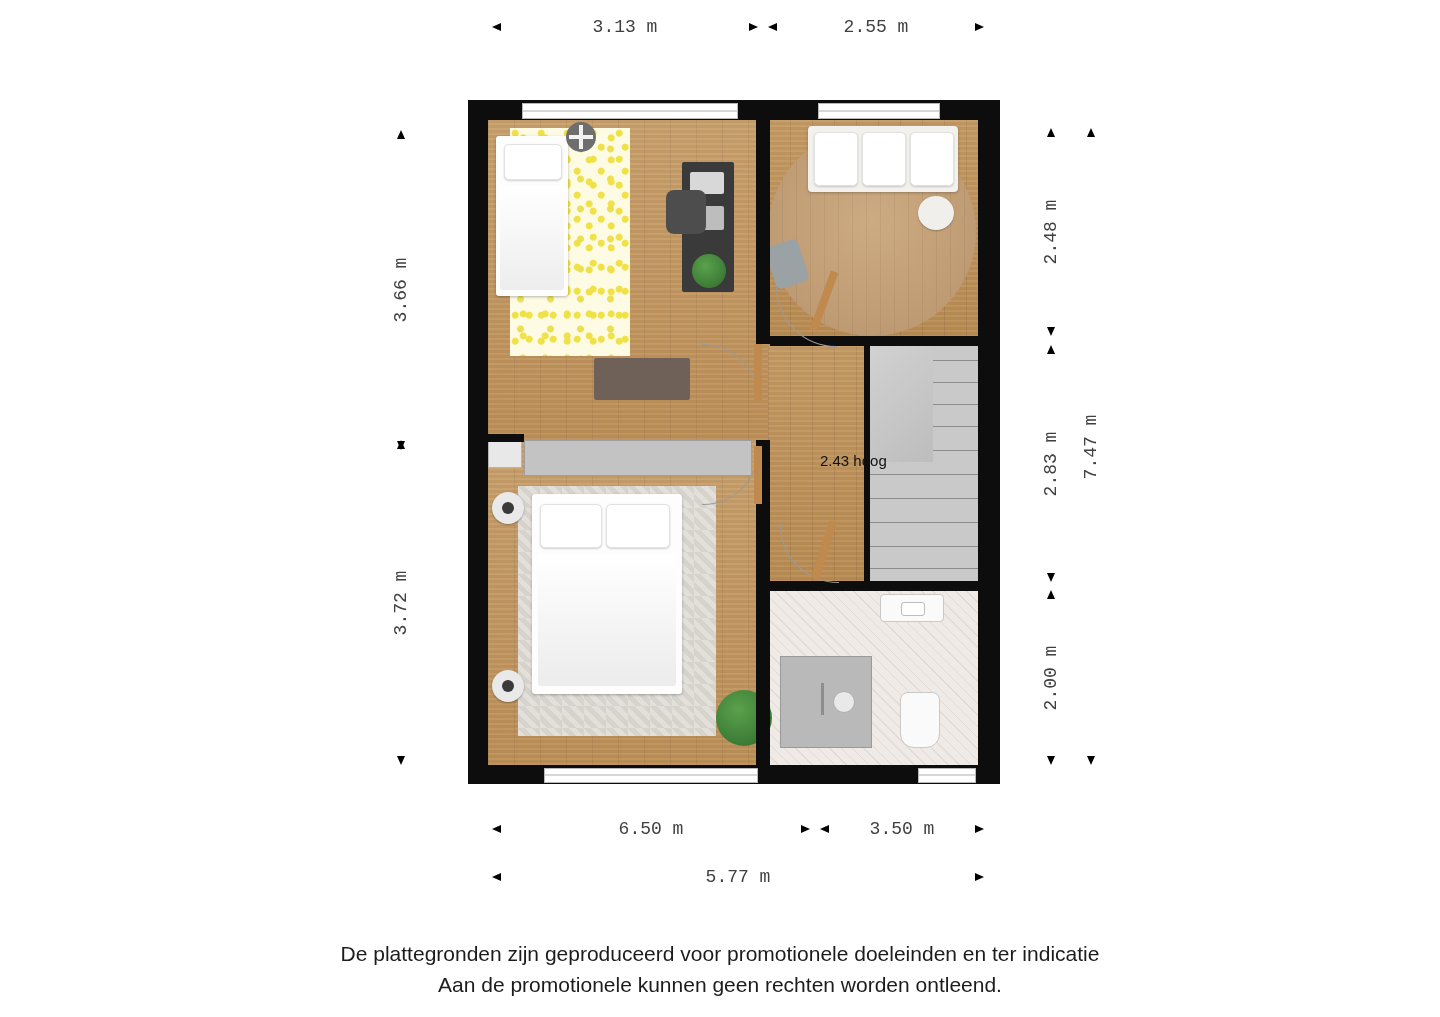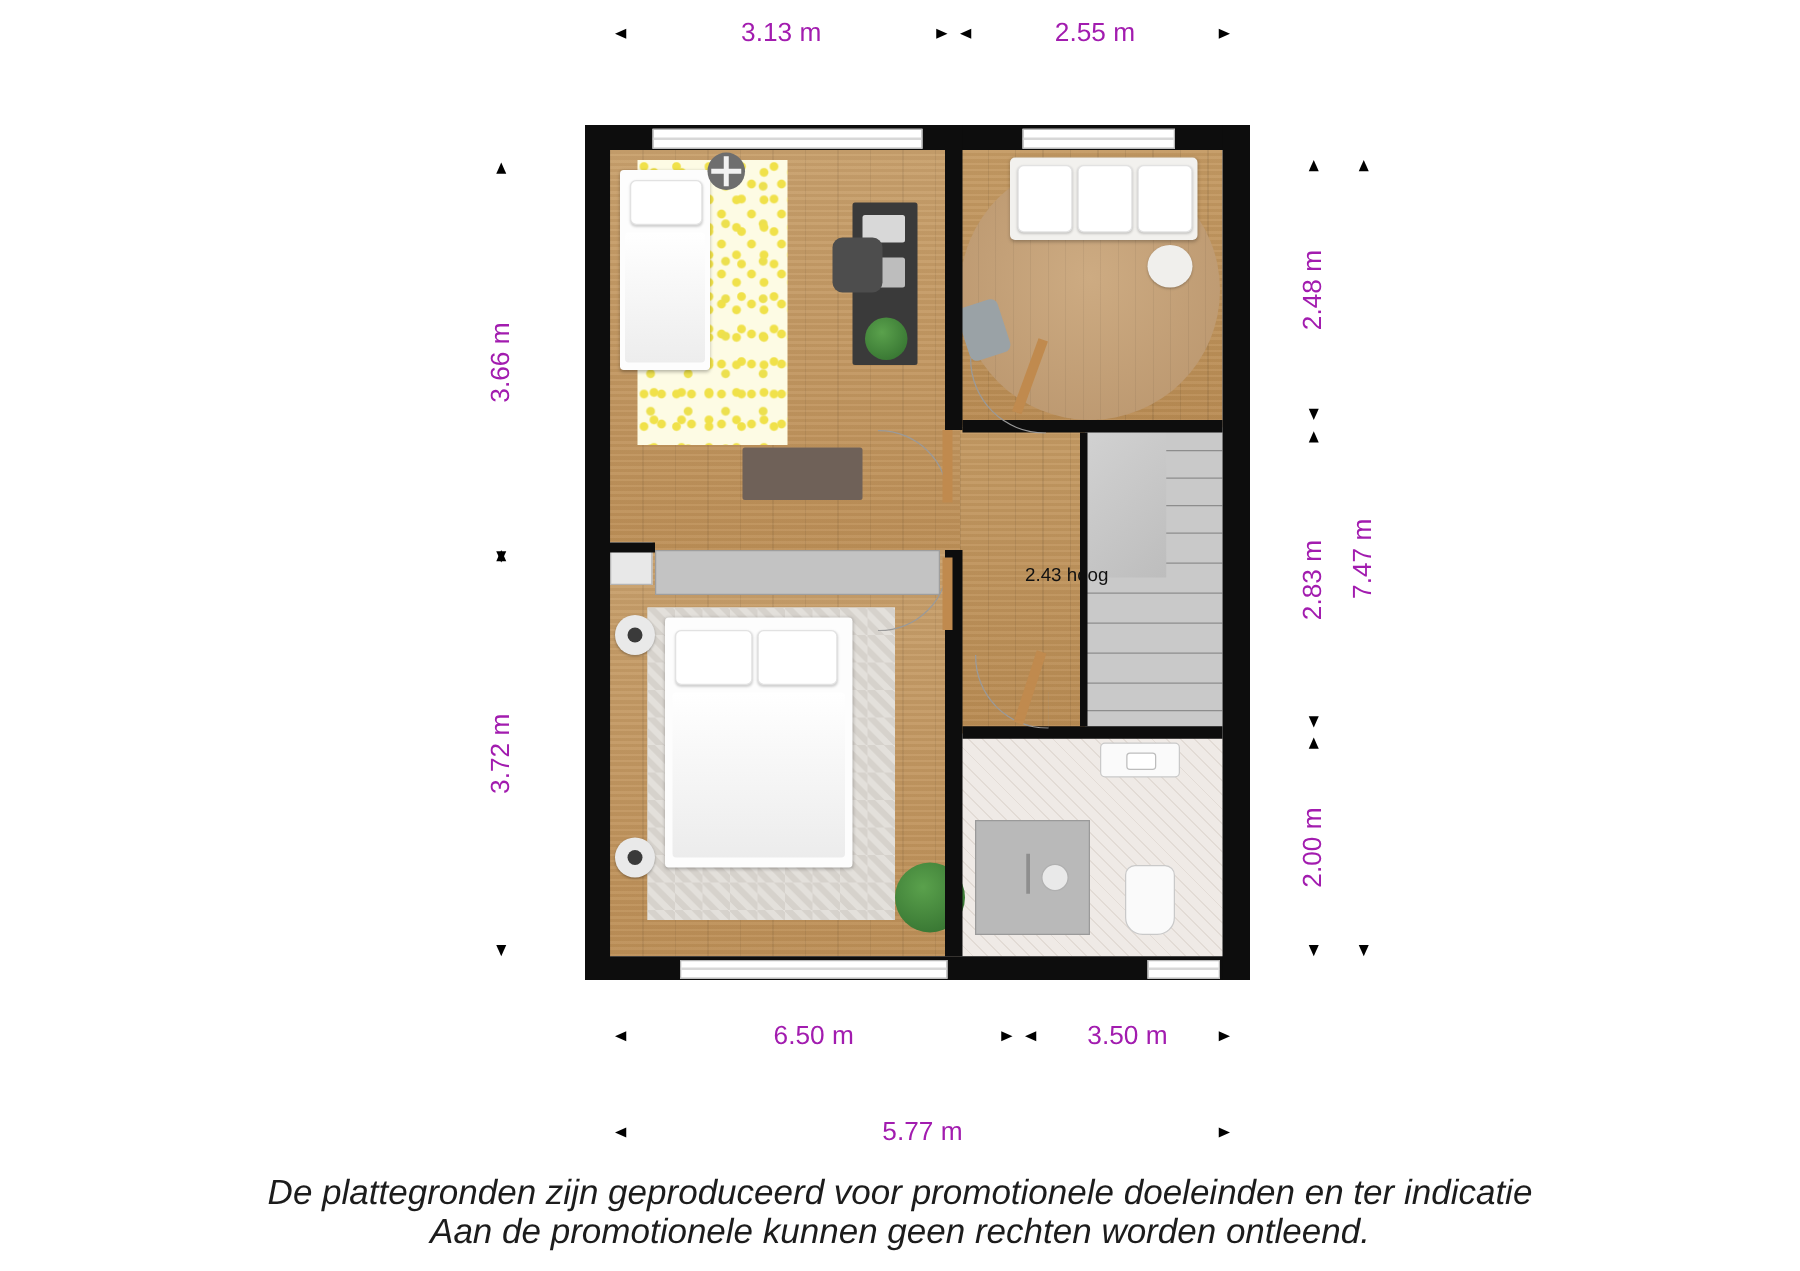--- a/index.html
+++ b/index.html
@@ -7,21 +7,21 @@
     width:1440px;height:1017px;
     background:#ffffff;
     font-family:"Liberation Sans", sans-serif;
     color:#1a1a1a;
     position:relative;
     overflow:hidden;
   }
   .stage{position:absolute;left:0;top:0;width:1440px;height:1017px;}
 
   
-  .dim{position:absolute;font-size:21px;color:#a21caf;}
+  .dim{position:absolute;font-size:18px;color:#404040;font-family:Liberation Mono, monospace;}
   .dim .line{position:absolute;background:#000;}
   .dim.horiz .line{height:1px;left:0;top:50%;}
   .dim.vert .line{width:1px;top:0;left:50%;}
   .dim.horiz{height:18px;}
   .dim.vert{width:18px;}
   .arrow{position:absolute;width:0;height:0;}
   .dim.horiz .arrow.left{border-top:4px solid transparent;border-bottom:4px solid transparent;border-right:9px solid #000;left:0;top:calc(50% - 4px);}
   .dim.horiz .arrow.right{border-top:4px solid transparent;border-bottom:4px solid transparent;border-left:9px solid #000;right:0;top:calc(50% - 4px);}
   .dim.vert .arrow.up{border-left:4px solid transparent;border-right:4px solid transparent;border-bottom:9px solid #000;top:0;left:calc(50% - 4px);}
   .dim.vert .arrow.down{border-left:4px solid transparent;border-right:4px solid transparent;border-top:9px solid #000;bottom:0;left:calc(50% - 4px);}
@@ -87,21 +87,21 @@
   .nightstand{position:absolute;background:#e9e9e9;border-radius:50%;box-shadow:0 1px 2px rgba(0,0,0,.3);}
   .desk{position:absolute;background:#3a3a3a;border-radius:2px;}
   .counter{position:absolute;background:#c3c3c3;border:1px solid #9e9e9e;}
   .plant{position:absolute;border-radius:50%;background:radial-gradient(circle at 40% 35%,#5aa14c,#2f6b2c);}
   .shower{position:absolute;background:#b9b9b9;border:1px solid #9a9a9a;}
   .toilet{position:absolute;background:#fafafa;border:1px solid #c9c9c9;border-radius:8px 8px 14px 14px;}
   .sink{position:absolute;background:#fafafa;border:1px solid #c9c9c9;border-radius:4px;}
   .hoog{position:absolute;font-size:15px;color:#111;white-space:nowrap;}
 
   .footer{position:absolute;left:0;right:0;text-align:center;}
-  .footer div{font-size:28px;line-height:31px;color:#1c1c1c;font-style:italic;}
+  .footer div{font-size:21px;line-height:31px;color:#1c1c1c;}
 </style>
 </head>
 <body>
 
 <div class="stage">
 
   <div class="dim horiz" style="left:492px;top:18px;width:266px;">
     <div class="line"></div>
       <div class="arrow left"></div>
       <div class="arrow right"></div>
@@ -157,21 +157,21 @@
       <div class="arrow left"></div>
       <div class="arrow right"></div>
     <div class="lbl">6.50 m</div>
   </div>
   <div class="dim horiz" style="left:820px;top:820px;width:164px;">
     <div class="line"></div>
       <div class="arrow left"></div>
       <div class="arrow right"></div>
     <div class="lbl">3.50 m</div>
   </div>
-  <div class="dim horiz" style="left:492px;top:897px;width:492px;">
+  <div class="dim horiz" style="left:492px;top:868px;width:492px;">
     <div class="line"></div>
       <div class="arrow left"></div>
       <div class="arrow right"></div>
     <div class="lbl">5.77 m</div>
   </div>
 
   <div class="plan">
 
     <div class="floor wood" style="left:20px;top:20px;width:280px;height:320px;"></div>
     <div class="floor wood alt" style="left:300px;top:20px;width:210px;height:222px;"></div>

